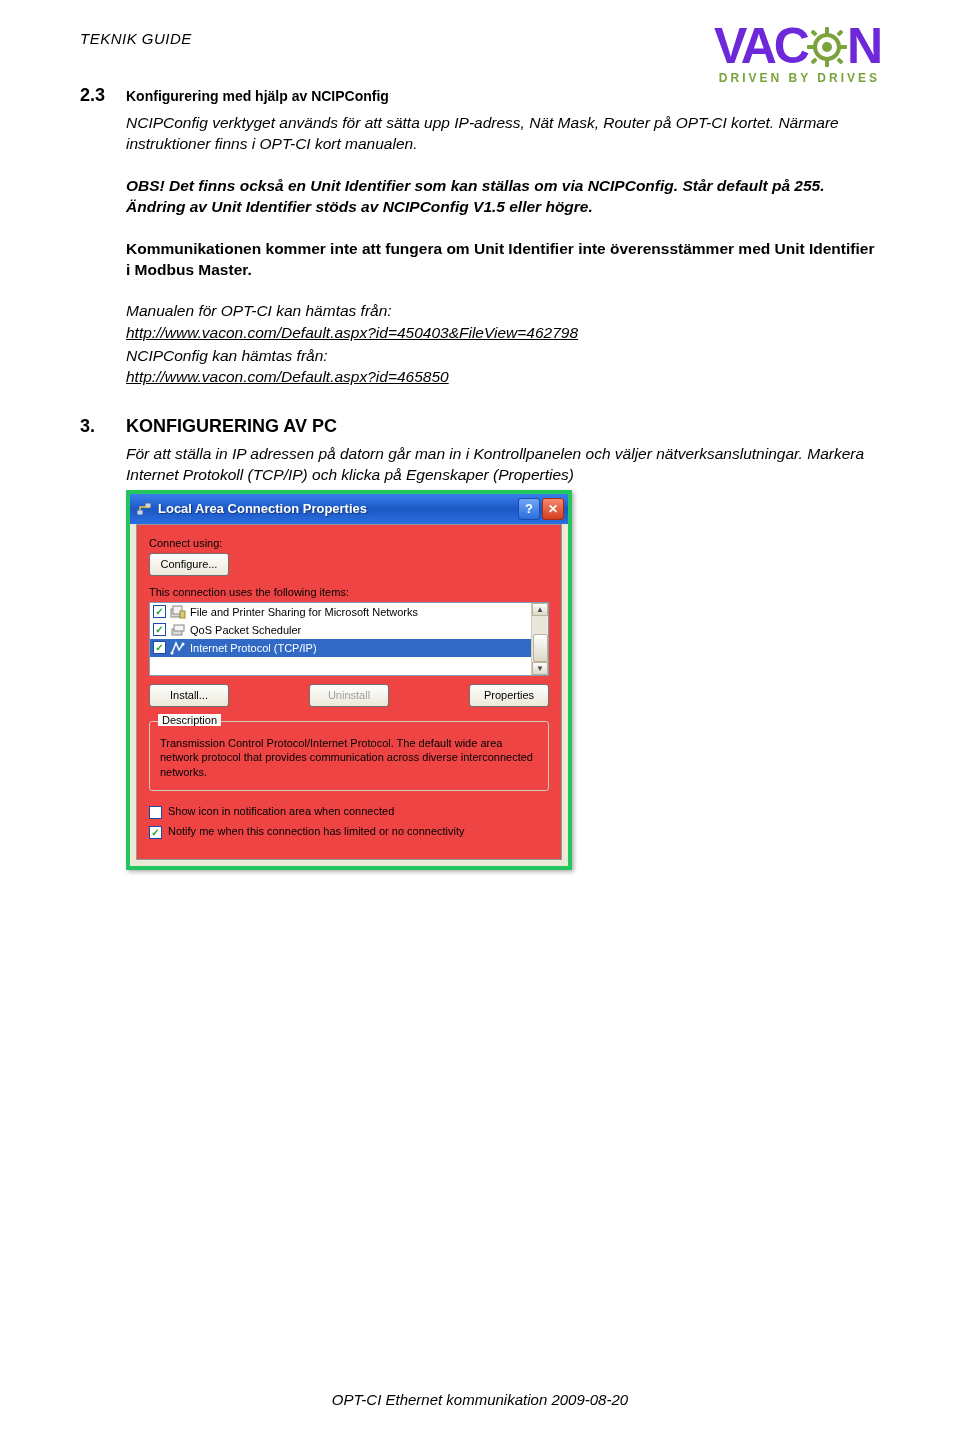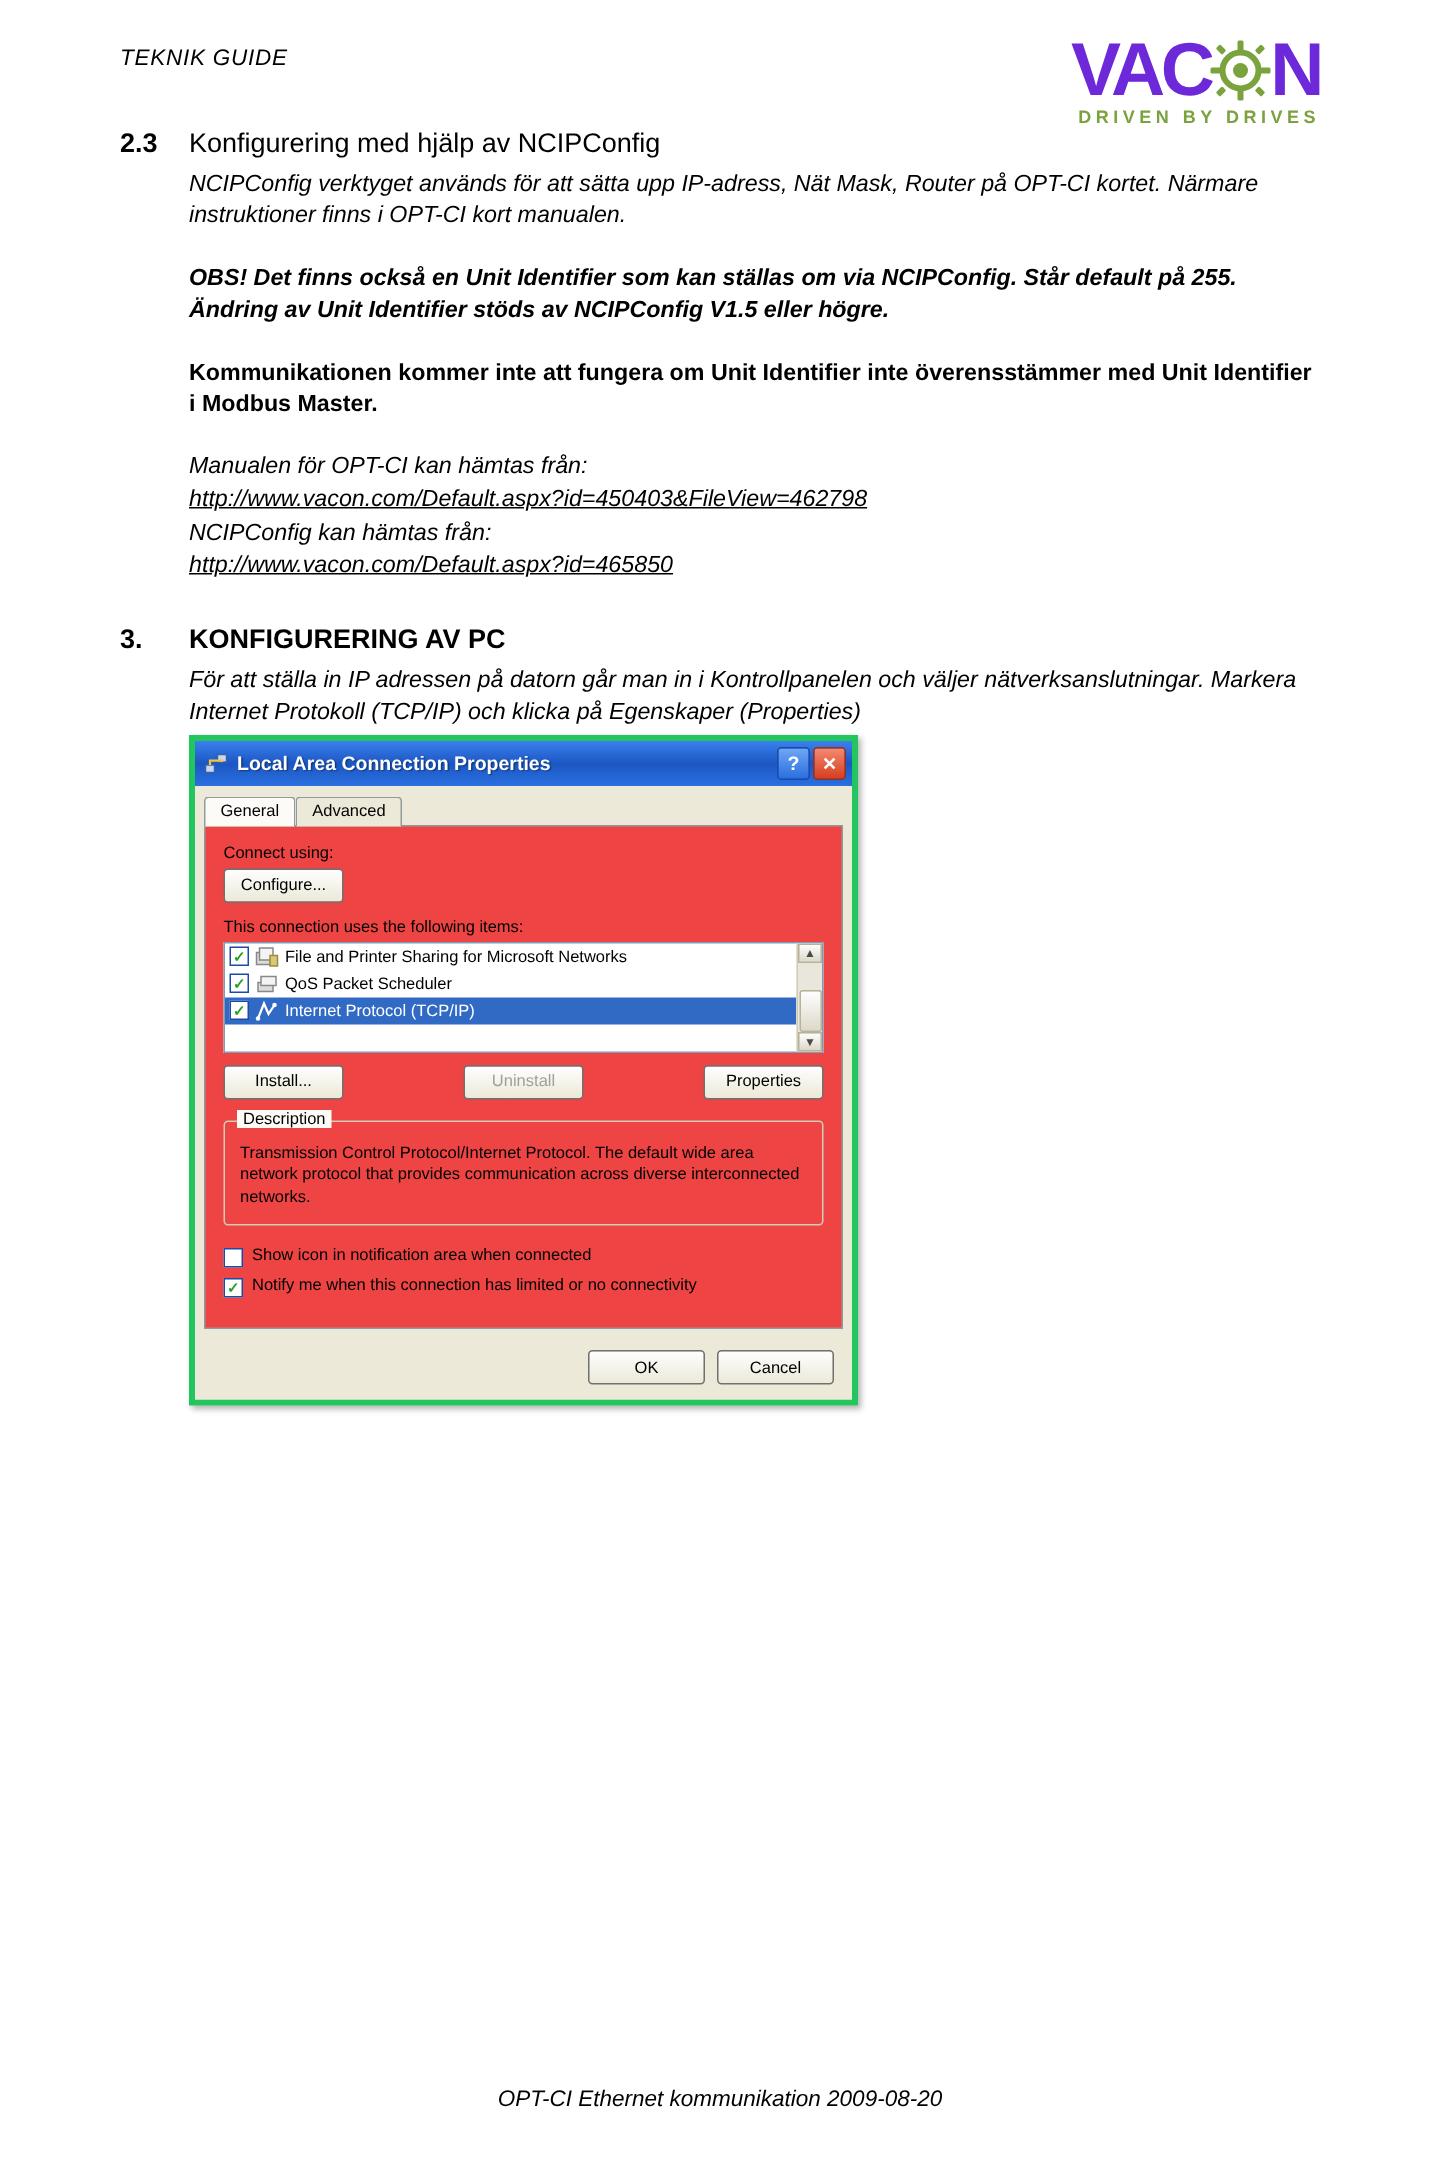--- a/index.html
+++ b/index.html
@@ -71,22 +71,22 @@
     gap: 12px;
     margin-bottom: 6px;
   }
   .h-num {
     font-size: 18px;
     font-weight: 700;
     min-width: 34px;
   }
   .h-sub .h-num { font-size: 18px; font-weight: 700; }
   .h-text {
-    font-size: 18px;
-    font-weight: 400;
+    font-size: 14px;
+    font-weight: 700;
   }
   .h3 .h-num { font-size: 18px; font-weight: 700; min-width: 34px; }
   .h3 .h-text { font-size: 18px; font-weight: 700; }
 
   .body-block {
     margin-left: 46px;
     font-size: 15.5px;
     line-height: 1.38;
   }
   .para { margin: 0 0 20px 0; font-style: italic; }
@@ -373,24 +373,20 @@
               <rect x="1" y="9" width="6" height="5" fill="#c8d8ef" stroke="#3a62a8"></rect>
               <rect x="9" y="2" width="6" height="5" fill="#c8d8ef" stroke="#3a62a8"></rect>
               <path d="M4 9 V6 H12 V7" stroke="#f5c542" stroke-width="1.5" fill="none"></path>
             </svg>
         </span>
         <span class="tb-text">Local Area Connection Properties</span>
         <span class="tb-btn tb-help">?</span>
         <span class="tb-btn tb-close">✕</span>
       </div>
 
-      <div class="tabstrip">
-        <div class="tab active">General</div>
-        <div class="tab">Advanced</div>
-      </div>
 
       <div class="tabpanel">
         <div class="field-label">Connect using:</div>
         <div class="inline-row">
           <button class="win-btn">Configure...</button>
         </div>
 
         <div class="field-label">This connection uses the following items:</div>
 
         <div class="items-box">
@@ -451,22 +447,18 @@
         <div class="chk-row">
           <span class="chk" style="color:transparent">✓</span>
           <span>Show icon in notification area when connected</span>
         </div>
         <div class="chk-row">
           <span class="chk">✓</span>
           <span>Notify me when this connection has limited or no connectivity</span>
         </div>
       </div>
 
-      <div class="dlg-btn-row">
-        <button class="win-btn" style="min-width:78px">OK</button>
-        <button class="win-btn" style="min-width:78px">Cancel</button>
-      </div>
     </div>
   </div>
 
   <div class="footer">OPT-CI Ethernet kommunikation 2009-08-20</div>
 
 </div>
 
 </body></html>

